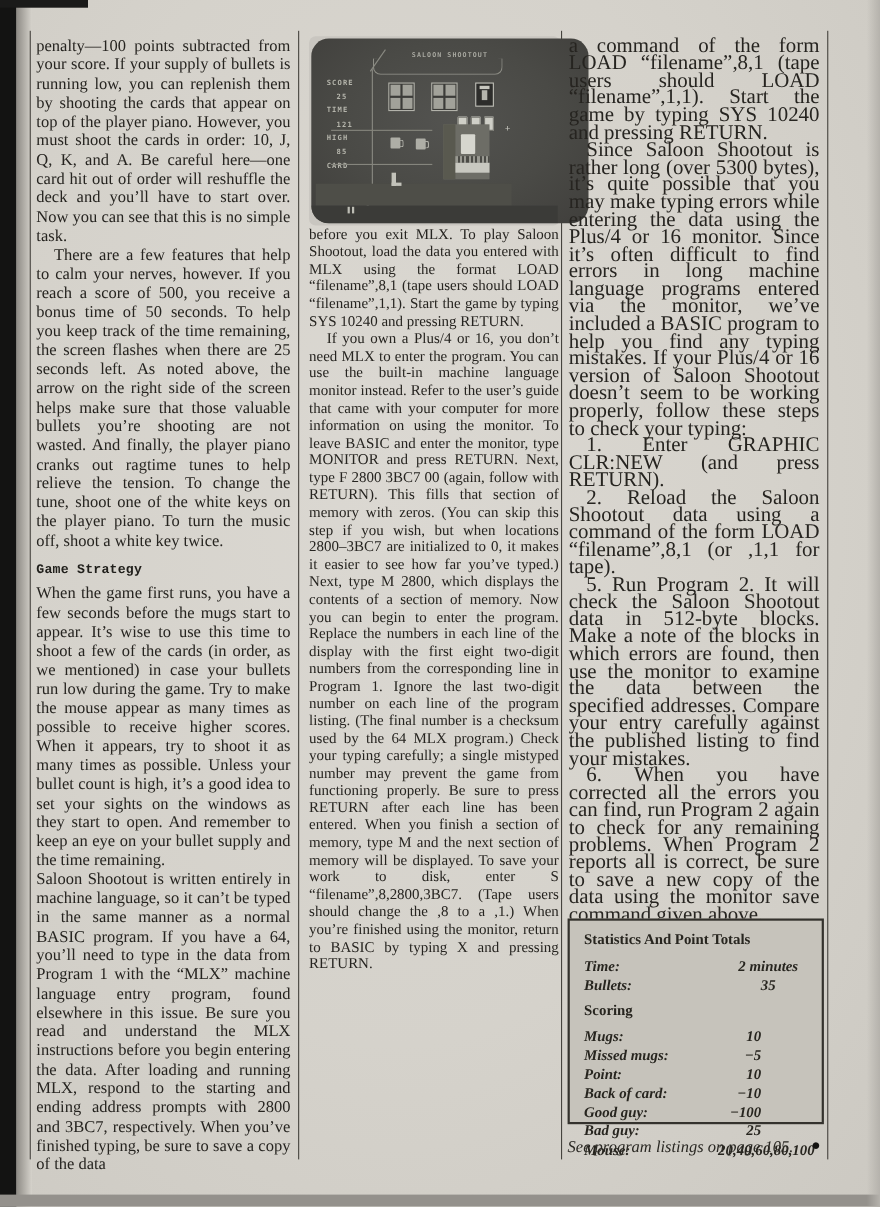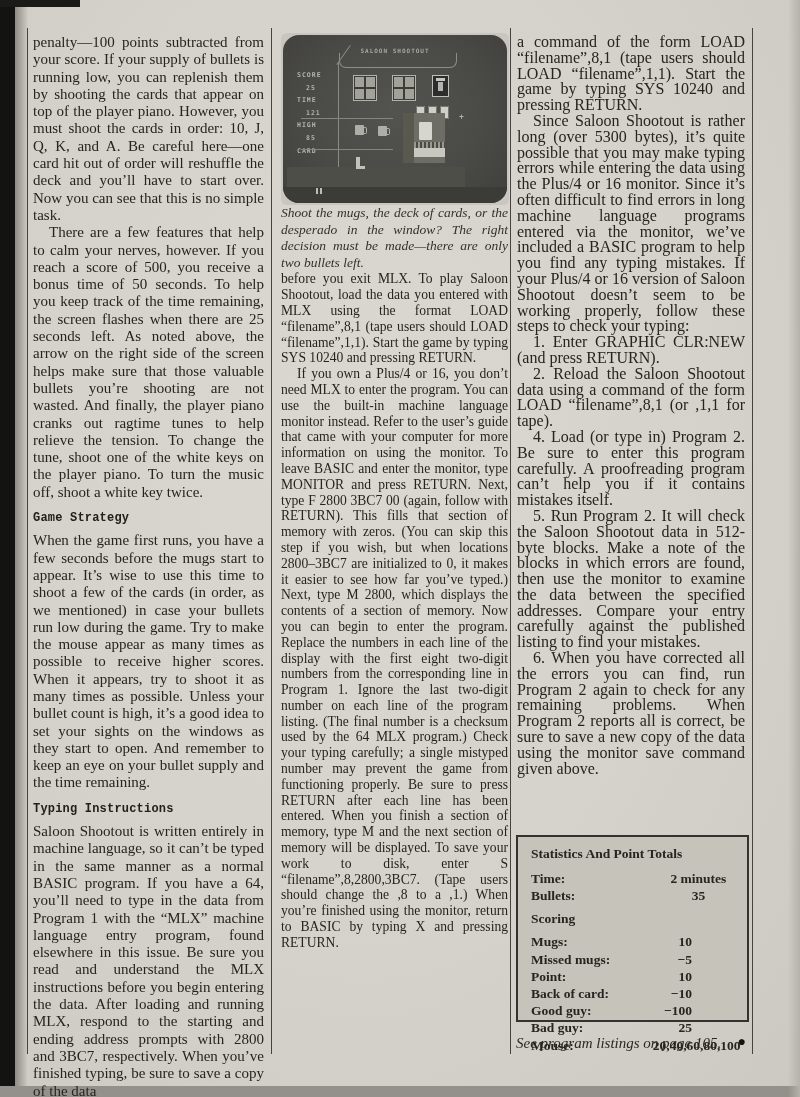--- a/index.html
+++ b/index.html
@@ -13,30 +13,30 @@
   .edge-top{position:absolute;left:0;top:0;width:80px;height:7px;background:#1a1a19;}
   .edge-bottom{position:absolute;left:0;top:1086px;width:800px;height:11px;background:#94918c;}
   .edge-right{position:absolute;left:788px;top:0;width:12px;height:1097px;
         background:linear-gradient(90deg,rgba(0,0,0,0),#b5b2ac);}
   
   .vrule{position:absolute;top:28px;height:1026px;width:1px;background:#45433e;}
   
   .col{position:absolute;color:#262420;}
   .col1{left:33px;top:34px;width:231px;font-size:15px;line-height:17.3px;}
   .col2{left:281px;top:33px;width:227px;font-size:13.6px;line-height:15.8px;}
-  .col3{left:517px;top:34px;width:228px;font-size:16px;line-height:15.8px;}
+  .col3{left:517px;top:34px;width:228px;font-size:19px;line-height:15.8px;}
   .col p{margin:0;text-align:justify;hyphens:auto;-webkit-hyphens:auto;}
   .indent{text-indent:16px;}
   h3{font-family:Liberation Mono, monospace;font-size:12px;
      margin:9px 0 5px 0;color:#21201c;letter-spacing:.2px;}
   .caption{font-style:italic;font-size:13.5px;line-height:16.6px;margin:8px 0 9px 0;
      color:#33312b;text-align:left;}
   
   .photo{position:relative;width:228px;height:172px;background:#c9c6c0;border-radius:6px;}
-  .crt{position:absolute;left:2px;top:2px;width:224px;height:168px;border-radius:16px;
+  .crt{position:absolute;left:2px;top:2px;width:252px;height:168px;border-radius:16px;
        background:radial-gradient(ellipse at 50% 45%, #535350 0%, #4a4a46 55%, #403f3c 100%);overflow:hidden;}
   .gs{position:absolute;color:#b4b4ab;font-family:"DejaVu Sans Mono",monospace;}
   .gs-banner{left:0;top:8px;width:100%;text-align:center;font-size:6px;font-weight:bold;
        letter-spacing:1px;color:#a8a8a0;}
   .gs-bracket{position:absolute;left:56px;top:18px;width:116px;height:14px;
        border:1px solid #8e8e86;border-top:none;border-radius:0 0 7px 7px;}
   .gs-stats{left:14px;top:34px;font-size:6.5px;font-weight:bold;letter-spacing:1px;line-height:12.6px;}
   .gs-stat-val{padding-left:9px;}
   .gs-cardicon{position:absolute;left:27px;top:136px;width:9px;height:12px;background:#c6c6be;
        border-radius:1px;box-shadow:inset 0 0 0 1px #7b7b74;}
@@ -68,21 +68,21 @@
   .gs-boot{position:absolute;left:73px;top:122px;width:4px;height:12px;background:#c2c2ba;}
   .gs-boot:after{content:"";position:absolute;left:0;bottom:0;width:9px;height:3px;background:#c2c2ba;}
   .gs-arrow{position:absolute;left:176px;top:74px;font-size:8px;color:#c8c8c0;font-family:"DejaVu Sans Mono",monospace;}
   .gs-bullets{position:absolute;left:33px;top:153px;display:flex;gap:2px;}
   .gs-bullet{width:2px;height:6px;background:#bdbdb5;}
   
   .stats-box{position:absolute;left:516px;top:835px;width:233px;height:187px;
        background:#c6c3bb;border:2px solid #34322d;box-sizing:border-box;
        padding:9px 13px 8px 13px;color:#27251f;font-weight:bold;font-size:13.5px;}
   .sb-title{margin-bottom:8px;}
-  .sb-row{display:grid;grid-template-columns:1fr 40%;line-height:17.2px;}
+  .sb-row{display:grid;grid-template-columns:1fr 40%;line-height:17.2px;font-style:italic;}
   .sb-row.info .val{text-align:center;padding-left:10px;}
   .sb-row.scoring .val{text-align:right;padding-right:42px;}
   .sb-section{margin:7px 0 7px 0;line-height:15px;}
   
   .footer-note{position:absolute;left:516px;top:1035px;width:230px;display:flex;
        align-items:flex-start;font-style:italic;font-size:15px;color:#2a2823;}
   .footer-bullet{margin-left:auto;font-style:normal;font-size:14px;color:#141412;line-height:1;}
 </style>
 </head>
 <body>
@@ -98,21 +98,20 @@
   <div class="vrule" style="left:27px"></div>
   <div class="vrule" style="left:271px"></div>
   <div class="vrule" style="left:510px"></div>
   <div class="vrule" style="left:752px"></div>
 
   <div class="col col1">
     <p>penalty—100 points subtracted from your score. If your supply of bullets is running low, you can replenish them by shooting the cards that appear on top of the player piano. However, you must shoot the cards in order: 10, J, Q, K, and A. Be careful here—one card hit out of order will reshuffle the deck and you’ll have to start over. Now you can see that this is no simple task.</p>
     <p class="indent">There are a few features that help to calm your nerves, however. If you reach a score of 500, you receive a bonus time of 50 seconds. To help you keep track of the time remaining, the screen flashes when there are 25 seconds left. As noted above, the arrow on the right side of the screen helps make sure that those valuable bullets you’re shooting are not wasted. And finally, the player piano cranks out ragtime tunes to help relieve the tension. To change the tune, shoot one of the white keys on the player piano. To turn the music off, shoot a white key twice.</p>
     <h3>Game Strategy</h3>
     <p>When the game first runs, you have a few seconds before the mugs start to appear. It’s wise to use this time to shoot a few of the cards (in order, as we mentioned) in case your bullets run low during the game. Try to make the mouse appear as many times as possible to receive higher scores. When it appears, try to shoot it as many times as possible. Unless your bullet count is high, it’s a good idea to set your sights on the windows as they start to open. And remember to keep an eye on your bullet supply and the time remaining.</p>
-    <h3>Typing Instructions</h3>
     <p>Saloon Shootout is written entirely in machine language, so it can’t be typed in the same manner as a normal BASIC program. If you have a 64, you’ll need to type in the data from Program 1 with the “MLX” machine language entry program, found elsewhere in this issue. Be sure you read and understand the MLX instructions before you begin entering the data. After loading and running MLX, respond to the starting and ending address prompts with 2800 and 3BC7, respectively. When you’ve finished typing, be sure to save a copy of the data</p>
   </div>
 
   <div class="col col2">
 
     <div class="photo">
       <div class="crt">
         <div class="gs gs-banner">SALOON SHOOTOUT</div>
         <div class="gs-bracket"></div>
 
@@ -170,32 +169,30 @@
         <div class="gs-bar"></div>
         <div class="gs-floor"></div>
         <div class="gs-boot"></div>
         <div class="gs-bullets">
           <div class="gs-bullet"></div>
           <div class="gs-bullet"></div>
         </div>
       </div>
     </div>
 
-    <p class="caption">Shoot the mugs, the deck of cards, or the desperado in the window? The right decision must be made—there are only two bullets left.</p>
 
     <p>before you exit MLX. To play Saloon Shootout, load the data you entered with MLX using the format LOAD “filename”,8,1 (tape users should LOAD “filename”,1,1). Start the game by typing SYS 10240 and pressing RETURN.</p>
     <p class="indent">If you own a Plus/4 or 16, you don’t need MLX to enter the program. You can use the built-in machine language monitor instead. Refer to the user’s guide that came with your computer for more information on using the monitor. To leave BASIC and enter the monitor, type MONITOR and press RETURN. Next, type F 2800 3BC7 00 (again, follow with RETURN). This fills that section of memory with zeros. (You can skip this step if you wish, but when locations 2800–3BC7 are initialized to 0, it makes it easier to see how far you’ve typed.) Next, type M 2800, which displays the contents of a section of memory. Now you can begin to enter the program. Replace the numbers in each line of the display with the first eight two-digit numbers from the corresponding line in Program 1. Ignore the last two-digit number on each line of the program listing. (The final number is a checksum used by the 64 MLX program.) Check your typing carefully; a single mistyped number may prevent the game from functioning properly. Be sure to press RETURN after each line has been entered. When you finish a section of memory, type M and the next section of memory will be displayed. To save your work to disk, enter S “filename”,8,2800,3BC7. (Tape users should change the ,8 to a ,1.) When you’re finished using the monitor, return to BASIC by typing X and pressing RETURN.</p>
   </div>
 
   <div class="col col3">
     <p>a command of the form LOAD “filename”,8,1 (tape users should LOAD “filename”,1,1). Start the game by typing SYS 10240 and pressing RETURN.</p>
     <p class="indent">Since Saloon Shootout is rather long (over 5300 bytes), it’s quite possible that you may make typing errors while entering the data using the Plus/4 or 16 monitor. Since it’s often difficult to find errors in long machine language programs entered via the monitor, we’ve included a BASIC program to help you find any typing mistakes. If your Plus/4 or 16 version of Saloon Shootout doesn’t seem to be working properly, follow these steps to check your typing:</p>
     <p class="indent">1. Enter GRAPHIC CLR:NEW (and press RETURN).</p>
     <p class="indent">2. Reload the Saloon Shootout data using a command of the form LOAD “filename”,8,1 (or ,1,1 for tape).</p>
-    <p class="indent">4. Load (or type in) Program 2. Be sure to enter this program carefully. A proofreading program can’t help you if it contains mistakes itself.</p>
     <p class="indent">5. Run Program 2. It will check the Saloon Shootout data in 512-byte blocks. Make a note of the blocks in which errors are found, then use the monitor to examine the data between the specified addresses. Compare your entry carefully against the published listing to find your mistakes.</p>
     <p class="indent">6. When you have corrected all the errors you can find, run Program 2 again to check for any remaining problems. When Program 2 reports all is correct, be sure to save a new copy of the data using the monitor save command given above.</p>
   </div>
 
   <div class="stats-box">
     <div class="sb-title">Statistics And Point Totals</div>
     <div class="sb-row info">
       <span>Time:</span>
       <span class="val">2 minutes</span>
     </div>

